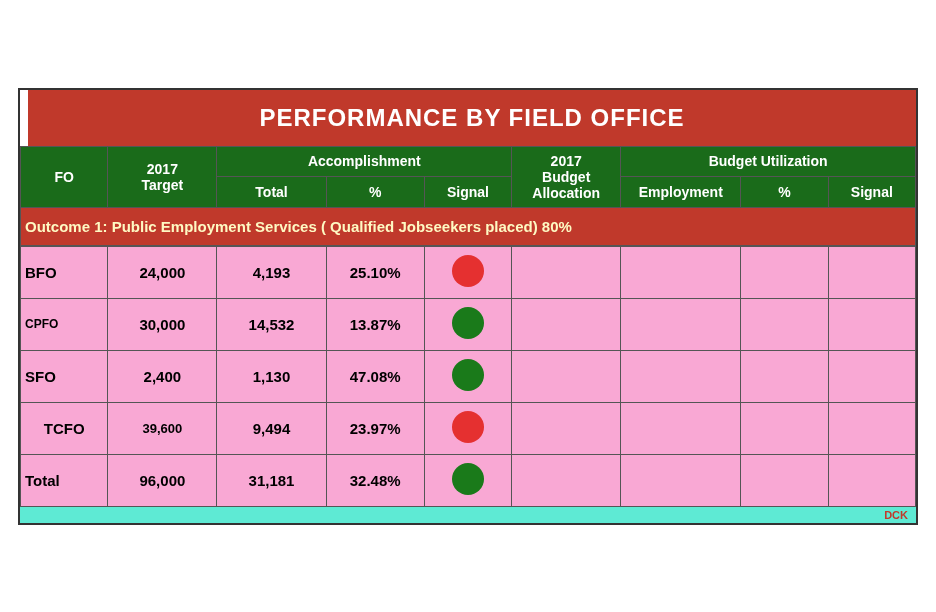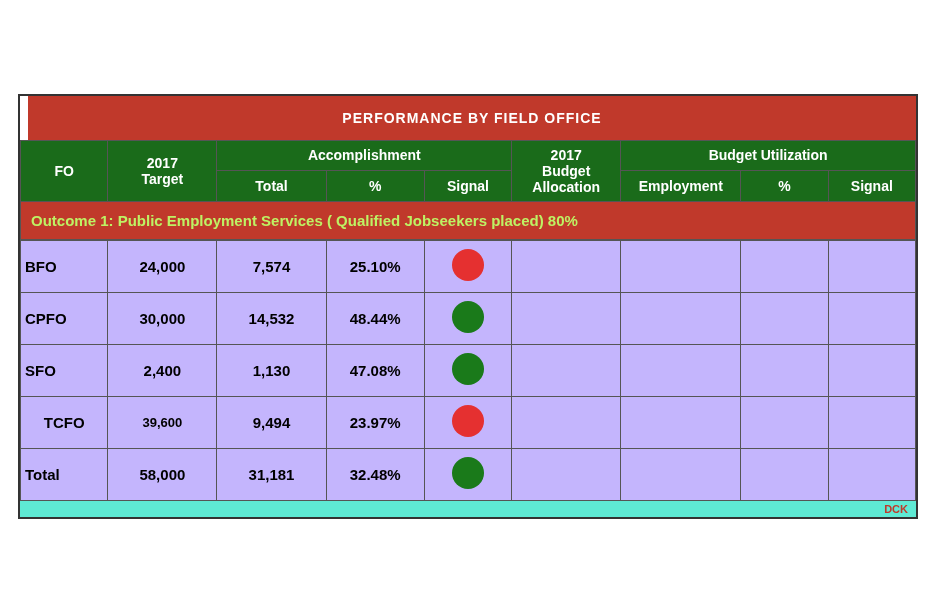--- a/index.html
+++ b/index.html
@@ -14,21 +14,21 @@
     }
     .container {
       width: 900px;
       border: 2px solid #333;
       border-collapse: collapse;
     }
     .title-row {
       background: #c0392b;
       color: #fff;
       text-align: center;
-      font-size: 14px;
+      font-size: 24px;
       font-weight: bold;
       padding: 14px 0;
       letter-spacing: 1px;
       margin-left: 8px;
     }
     table {
       width: 100%;
       border-collapse: collapse;
     }
     th, td {
@@ -38,28 +38,28 @@
       padding: 6px 4px;
       font-size: 14px;
     }
     .header-green {
       background: #1a6b1a;
       color: #fff;
       font-weight: bold;
     }
     .outcome-cell {
       background: #c0392b;
-      color: #bef264;
+      color: #fef9c3;
       font-weight: bold;
       font-size: 15px;
       text-align: left;
-      padding: 10px 10px;
+      padding: 10px 4px;
     }
     .data-row td {
-      background: #c4b5fd;
+      background: #f9a8d4;
       font-weight: bold;
       font-size: 14px;
     }
     .circle {
       width: 32px;
       height: 32px;
       border-radius: 50%;
       display: inline-block;
     }
     .circle-red { background: #e53030; }
@@ -113,33 +113,33 @@
         <td colspan="9" class="outcome-cell">Outcome 1: Public Employment Services ( Qualified Jobseekers placed) 80%</td>
       </tr>
     </tbody>
   </table>
 
   <table id="data-table" style="width: 100%; border-collapse: collapse;">
     <tbody id="rows-body">
     <tr class="data-row">
           <td style="width: 80px; height: 52px; text-align: left; font-weight: bold; font-size: 15px; border: 1.5px solid rgb(85, 85, 85);">BFO</td>
           <td style="width: 100px; height: 52px; font-size: 15px; border: 1.5px solid rgb(85, 85, 85);">24,000</td>
-          <td style="width: 100px; height: 52px; font-size: 15px; border: 1.5px solid rgb(85, 85, 85);">7,574</td>
+          <td style="width: 100px; height: 52px; font-size: 15px; border: 1.5px solid rgb(85, 85, 85);">4,193</td>
           <td style="width: 90px; height: 52px; font-size: 15px; border: 1.5px solid rgb(85, 85, 85);">25.10%</td>
           <td style="width: 80px; height: 52px; font-size: 15px; border: 1.5px solid rgb(85, 85, 85);"><span class="circle circle-red"></span></td>
           <td style="width: 100px; height: 52px; font-size: 15px; border: 1.5px solid rgb(85, 85, 85);"></td>
           <td style="width: 110px; height: 52px; font-size: 15px; border: 1.5px solid rgb(85, 85, 85);"></td>
           <td style="width: 80px; height: 52px; font-size: 15px; border: 1.5px solid rgb(85, 85, 85);"></td>
           <td style="width: 80px; height: 52px; font-size: 15px; border: 1.5px solid rgb(85, 85, 85);"></td>
         </tr>
         <tr class="data-row">
-          <td style="width: 80px; height: 52px; text-align: left; font-weight: bold; font-size: 15px; border: 1.5px solid rgb(85, 85, 85);">CPFO</td>
+          <td style="width: 80px; height: 52px; text-align: left; font-weight: bold; font-size: 12px; border: 1.5px solid rgb(85, 85, 85);">CPFO</td>
           <td style="width: 100px; height: 52px; font-size: 15px; border: 1.5px solid rgb(85, 85, 85);">30,000</td>
           <td style="width: 100px; height: 52px; font-size: 15px; border: 1.5px solid rgb(85, 85, 85);">14,532</td>
-          <td style="width: 90px; height: 52px; font-size: 15px; border: 1.5px solid rgb(85, 85, 85);">48.44%</td>
+          <td style="width: 90px; height: 52px; font-size: 15px; border: 1.5px solid rgb(85, 85, 85);">13.87%</td>
           <td style="width: 80px; height: 52px; font-size: 15px; border: 1.5px solid rgb(85, 85, 85);"><span class="circle circle-green"></span></td>
           <td style="width: 100px; height: 52px; font-size: 15px; border: 1.5px solid rgb(85, 85, 85);"></td>
           <td style="width: 110px; height: 52px; font-size: 15px; border: 1.5px solid rgb(85, 85, 85);"></td>
           <td style="width: 80px; height: 52px; font-size: 15px; border: 1.5px solid rgb(85, 85, 85);"></td>
           <td style="width: 80px; height: 52px; font-size: 15px; border: 1.5px solid rgb(85, 85, 85);"></td>
         </tr>
         <tr class="data-row">
           <td style="width: 80px; height: 52px; text-align: left; font-weight: bold; font-size: 15px; border: 1.5px solid rgb(85, 85, 85);">SFO</td>
           <td style="width: 100px; height: 52px; font-size: 15px; border: 1.5px solid rgb(85, 85, 85);">2,400</td>
           <td style="width: 100px; height: 52px; font-size: 15px; border: 1.5px solid rgb(85, 85, 85);">1,130</td>
@@ -156,21 +156,21 @@
           <td style="width: 100px; height: 52px; font-size: 15px; border: 1.5px solid rgb(85, 85, 85);">9,494</td>
           <td style="width: 90px; height: 52px; font-size: 15px; border: 1.5px solid rgb(85, 85, 85); margin-left: 16px;">23.97%</td>
           <td style="width: 80px; height: 52px; font-size: 15px; border: 1.5px solid rgb(85, 85, 85);"><span class="circle circle-red"></span></td>
           <td style="width: 100px; height: 52px; font-size: 15px; border: 1.5px solid rgb(85, 85, 85);"></td>
           <td style="width: 110px; height: 52px; font-size: 15px; border: 1.5px solid rgb(85, 85, 85);"></td>
           <td style="width: 80px; height: 52px; font-size: 15px; border: 1.5px solid rgb(85, 85, 85);"></td>
           <td style="width: 80px; height: 52px; font-size: 15px; border: 1.5px solid rgb(85, 85, 85);"></td>
         </tr>
         <tr class="data-row">
           <td style="width: 80px; height: 52px; text-align: left; font-weight: bold; font-size: 15px; border: 1.5px solid rgb(85, 85, 85);">Total</td>
-          <td style="width: 100px; height: 52px; font-size: 15px; border: 1.5px solid rgb(85, 85, 85);">58,000</td>
+          <td style="width: 100px; height: 52px; font-size: 15px; border: 1.5px solid rgb(85, 85, 85);">96,000</td>
           <td style="width: 100px; height: 52px; font-size: 15px; border: 1.5px solid rgb(85, 85, 85);">31,181</td>
           <td style="width: 90px; height: 52px; font-size: 15px; border: 1.5px solid rgb(85, 85, 85);">32.48%</td>
           <td style="width: 80px; height: 52px; font-size: 15px; border: 1.5px solid rgb(85, 85, 85);"><span class="circle circle-green"></span></td>
           <td style="width: 100px; height: 52px; font-size: 15px; border: 1.5px solid rgb(85, 85, 85);"></td>
           <td style="width: 110px; height: 52px; font-size: 15px; border: 1.5px solid rgb(85, 85, 85);"></td>
           <td style="width: 80px; height: 52px; font-size: 15px; border: 1.5px solid rgb(85, 85, 85);"></td>
           <td style="width: 80px; height: 52px; font-size: 15px; border: 1.5px solid rgb(85, 85, 85);"></td>
         </tr>
       </tbody>
   </table>

